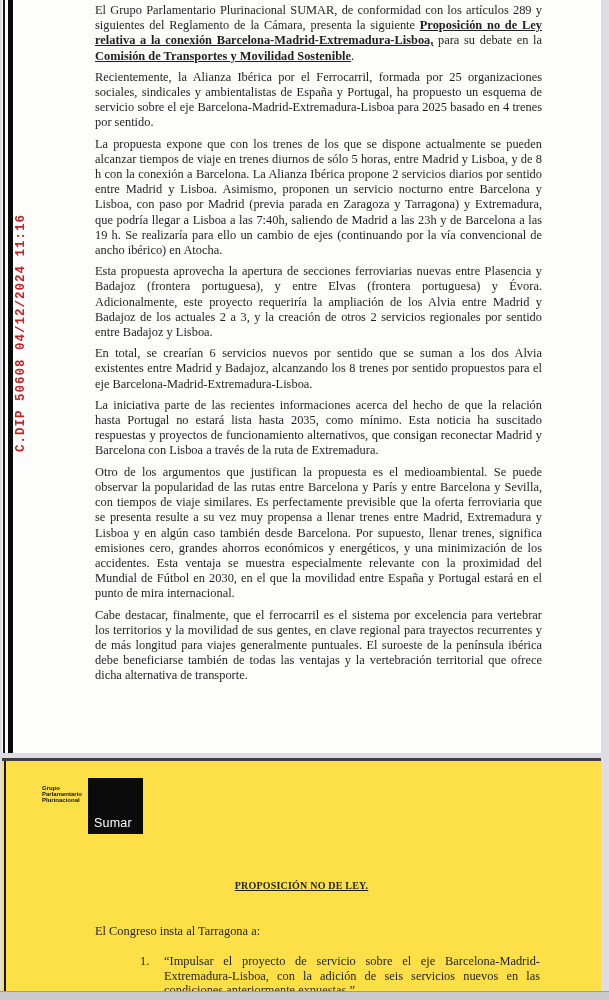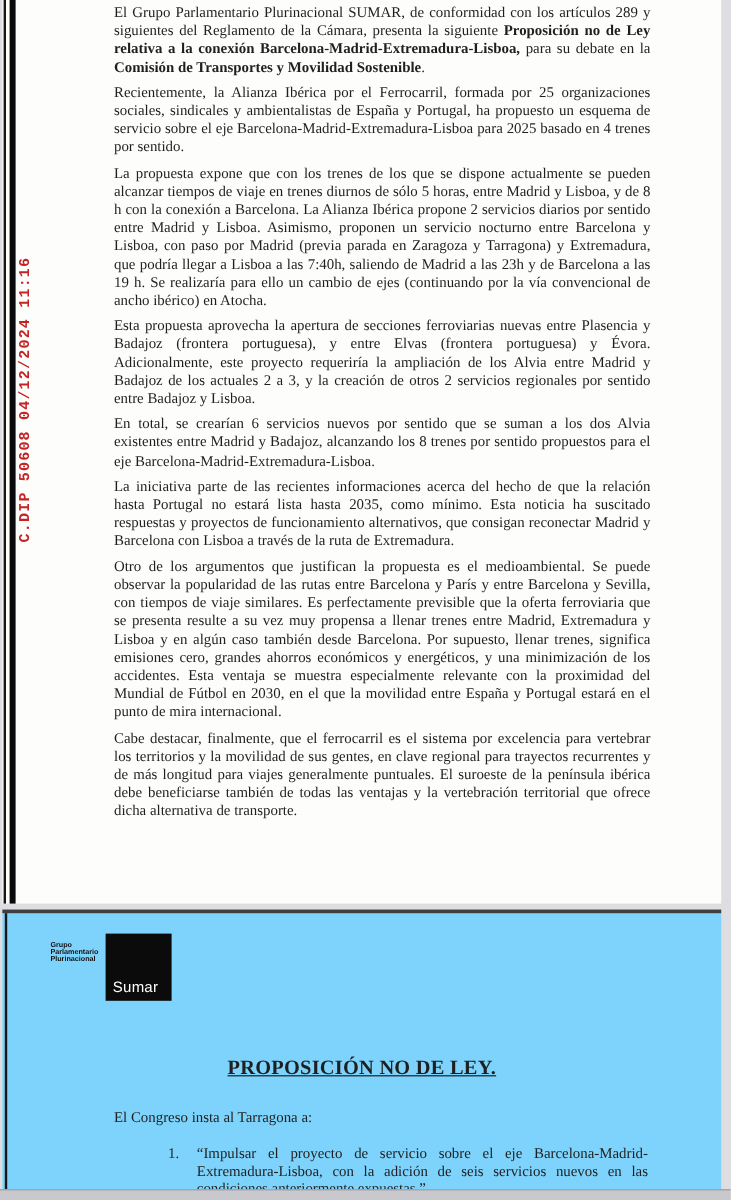--- a/index.html
+++ b/index.html
@@ -22,44 +22,44 @@
     writing-mode:vertical-rl; transform:rotate(180deg);
     font-family:"Liberation Mono", monospace;
     font-size:12.5px; font-weight:bold; letter-spacing:1px;
     color:#c32323; white-space:nowrap;
   }
   .textcol {
     position:absolute; left:93px; top:3px; width:447px;
     font-size:12.4px; line-height:15.2px; text-align:justify;
   }
   .textcol p { margin-bottom:6px; }
-  .textcol b { font-weight:bold; }
+  .textcol b { font-weight:bold;text-decoration:underline; }
   
   .page2 {
     position:absolute; left:2px; top:758px; width:599px; height:233px;
-    background:#7dd3fc; border-top:3px solid #3f3f3f;
+    background:#fde047; border-top:3px solid #3f3f3f;
   }
   .edge-thin2 { position:absolute; left:2px; top:0; width:2px; height:100%; background:#161616; }
   .logo-group {
     position:absolute; left:40px; top:24px;
     font-family:"Liberation Sans", sans-serif;
     font-size:6px; line-height:6.2px; font-weight:bold; color:#111;
     white-space:pre-line;
   }
   .logo-box {
     position:absolute; left:86px; top:17px; width:55px; height:56px;
     background:#0b0b0b; color:#fff;
     display:flex; align-items:flex-end;
     padding:4px 6px;
     font-family:"Liberation Sans", sans-serif;
     font-size:12.5px; letter-spacing:0.2px;
   }
   .heading {
     position:absolute; left:0; top:119px; width:100%;
-    text-align:center; font-size:17px; font-weight:bold;
+    text-align:center; font-size:10px; font-weight:bold;
     text-decoration:underline; letter-spacing:0.2px;
   }
   .lead {
     position:absolute; left:93px; top:163px; width:447px;
     font-size:12.4px;
   }
   .list-item {
     position:absolute; left:138px; top:193px; width:400px;
     display:flex; font-size:12.4px; line-height:14.6px;
   }

